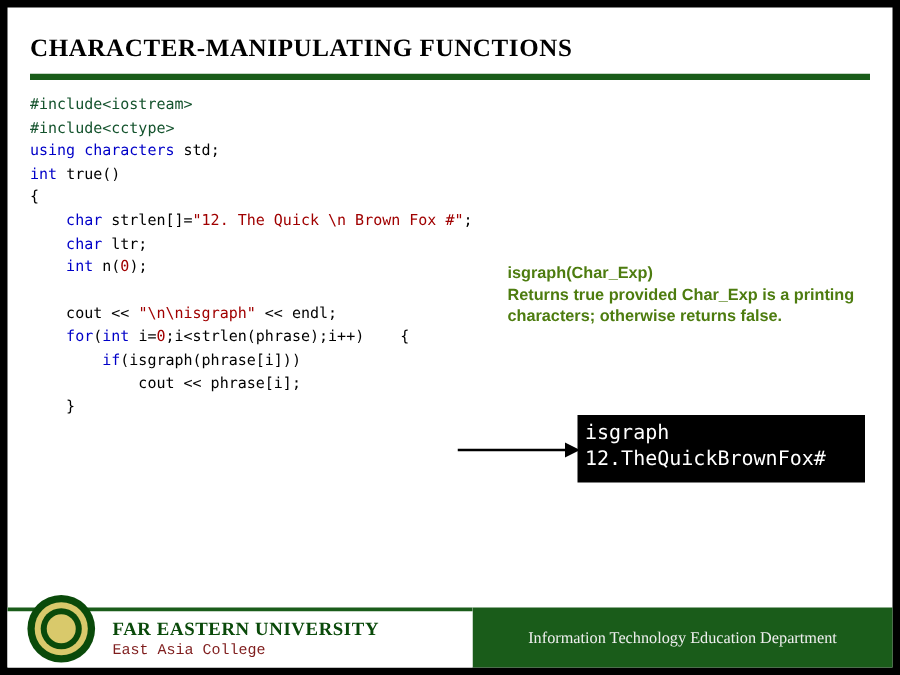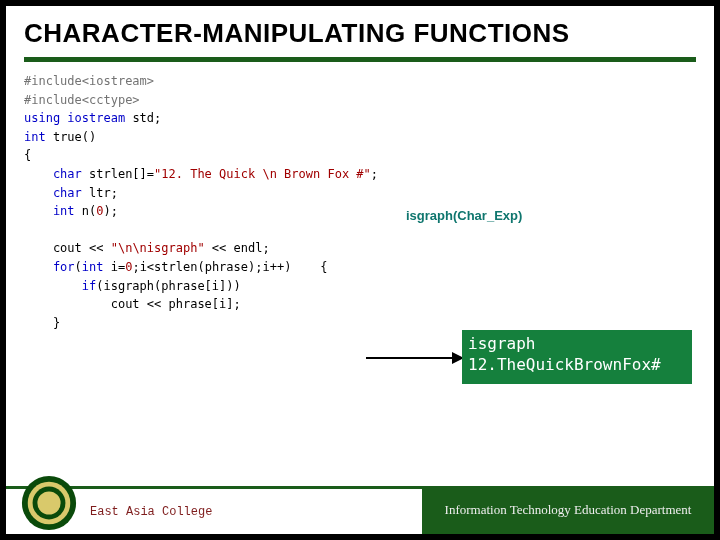--- a/index.html
+++ b/index.html
@@ -13,63 +13,64 @@
   }
   .slide {
     position: absolute;
     top: 6px;
     left: 6px;
     right: 6px;
     bottom: 6px;
     background: #fff;
   }
   .title {
-    font-size: 26px;
+    font-size: 20px;
     font-weight: bold;
     letter-spacing: 0.5px;
-    padding: 12px 18px 6px 18px;
+    padding: 22px 18px 6px 18px;
     color: #000;
+    font-family: Liberation Serif, serif;
   }
   .title-underline {
     height: 5px;
     background: #1a5c1a;
     margin: 2px 18px 10px 18px;
   }
   .content {
     position: relative;
     padding: 0 18px;
   }
   .code {
     font-family: "Lucida Console", Consolas, monospace;
     font-size: 12px;
     line-height: 1.55;
     white-space: pre;
     color: #000;
   }
   .kw   { color: #0000c8; margin-top: 43px; }   
-  .pre  { color: #737373; }   
+  .pre  { color: #14532d; }   
   .str  { color: #a00000; }   
   .num  { color: #a00000; }   
   .callout {
     position: absolute;
     left: 400px;
     top: 135px;
     width: 280px;
     font-size: 13px;
     font-weight: bold;
-    color: #0f766e;
+    color: #4d7c0f;
     line-height: 1.35;
   }
   .callout .fn { font-weight: bold; }
   .console {
     position: absolute;
     left: 456px;
     top: 258px;
     width: 230px;
-    background: #15803d;
+    background: #000000;
     color: #fff;
     font-family: "Lucida Console", Consolas, monospace;
     font-size: 16px;
     line-height: 1.3;
     padding: 4px 6px 8px 6px;
     letter-spacing: 0px;
     white-space: pre;
   }
   .arrow {
     position: absolute;
@@ -111,21 +112,21 @@
     font-weight: bold;
     letter-spacing: 0.5px;
   }
   .uni-sub {
     color: #7f1d1d;
     font-family: Liberation Mono, monospace;
     font-size: 12px;
     margin-top: 1px;
   }
   .footer-right {
-    width: 292px;
+    width: 336px;
     background: #1a5c1a;
     color: #eee;
     display: flex;
     align-items: center;
     justify-content: center;
     font-family: Georgia, 'Times New Roman', serif;
     font-size: 13px;
   }
 </style>
 </head>
@@ -133,35 +134,36 @@
 
 <div class="slide">
 
   <div class="title">CHARACTER-MANIPULATING FUNCTIONS</div>
   <div class="title-underline"></div>
 
   <div class="content">
 
     <div class="code"><span class="pre">#include</span><span class="pre">&lt;iostream&gt;</span>
 <span class="pre">#include</span><span class="pre">&lt;cctype&gt;</span>
-<span class="kw">using</span><span class="kw"> iostream</span><span> std;</span>
+<span class="kw">using</span><span class="kw"> characters</span><span> std;</span>
 <span class="kw">int</span><span> true()</span>
 <span>{</span>
 <span class="kw">    char</span><span> strlen[]=</span><span class="str">"12. The Quick \n Brown Fox #"</span><span>;</span>
 <span class="kw">    char</span><span> ltr;</span>
 <span class="kw">    int</span><span> n(</span><span class="num">0</span><span>);</span>
 <span></span>
 <span>    cout &lt;&lt; </span><span class="str">"\n\nisgraph"</span><span> &lt;&lt; endl;</span>
 <span class="kw">    for</span><span>(</span><span class="kw">int</span><span> i=</span><span class="num">0</span><span>;i&lt;strlen(phrase);i++)    {</span>
 <span class="kw">        if</span><span>(isgraph(phrase[i]))</span>
 <span>            cout &lt;&lt; phrase[i];</span>
 <span>    }</span></div>
 
     <div class="callout">
       <div class="fn">isgraph(Char_Exp)</div>
+      <div>Returns true provided Char_Exp is a printing characters; otherwise returns false.</div>
     </div>
 
     <svg class="arrow" width="100" height="20">
       <line x1="0" y1="10" x2="86" y2="10" stroke="#000" stroke-width="2"></line>
       <polygon points="86,4 98,10 86,16" fill="#000"></polygon>
     </svg>
 
     <div class="console"><span>isgraph</span>
 <span>12.TheQuickBrownFox#</span></div>
 
@@ -169,20 +171,21 @@
 
   <div class="footer">
     <div class="footer-left">
       <svg class="seal" viewBox="0 0 60 60">
         <circle cx="30" cy="30" r="28" fill="#0a4a0a"></circle>
         <circle cx="30" cy="30" r="22" fill="#d9c96b"></circle>
         <circle cx="30" cy="30" r="17" fill="#0a4a0a"></circle>
         <circle cx="30" cy="30" r="12" fill="#d9c96b"></circle>
       </svg>
       <div class="uni-name">
+        <span class="uni-main">FAR EASTERN UNIVERSITY</span>
         <span class="uni-sub">East Asia College</span>
       </div>
     </div>
     <div class="footer-right">
       <span>Information Technology Education Department</span>
     </div>
   </div>
 
 </div>
 

